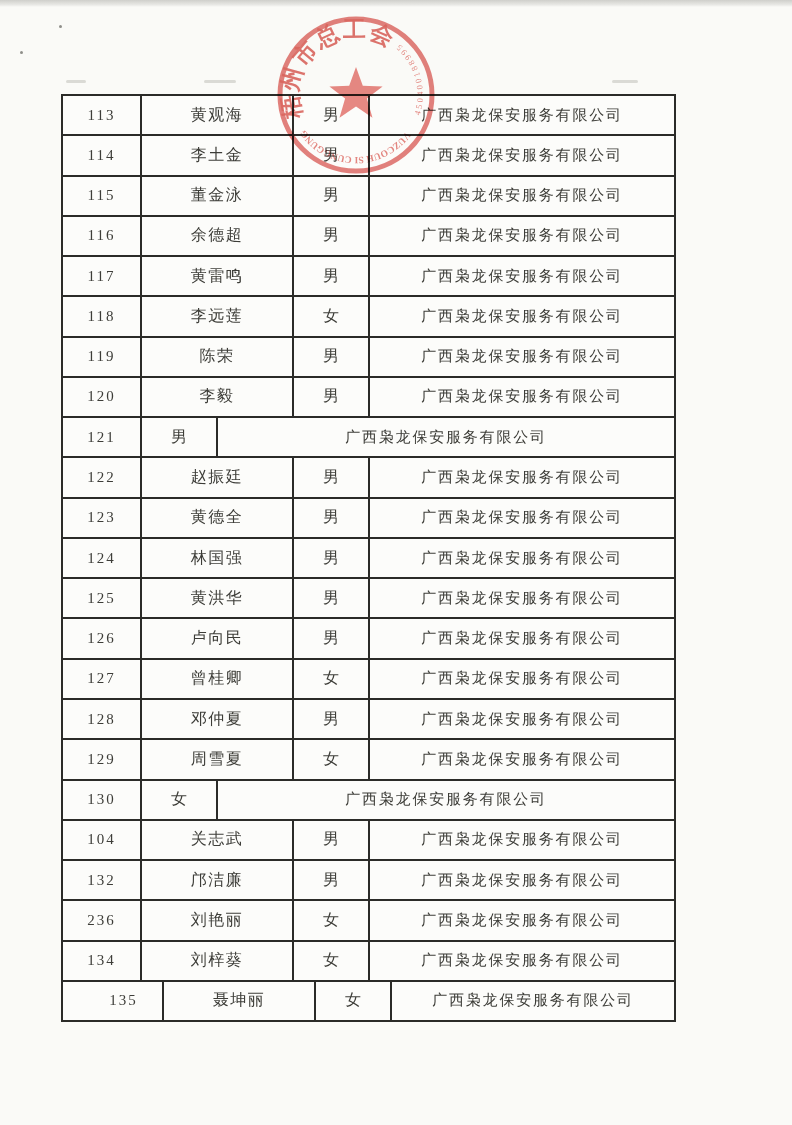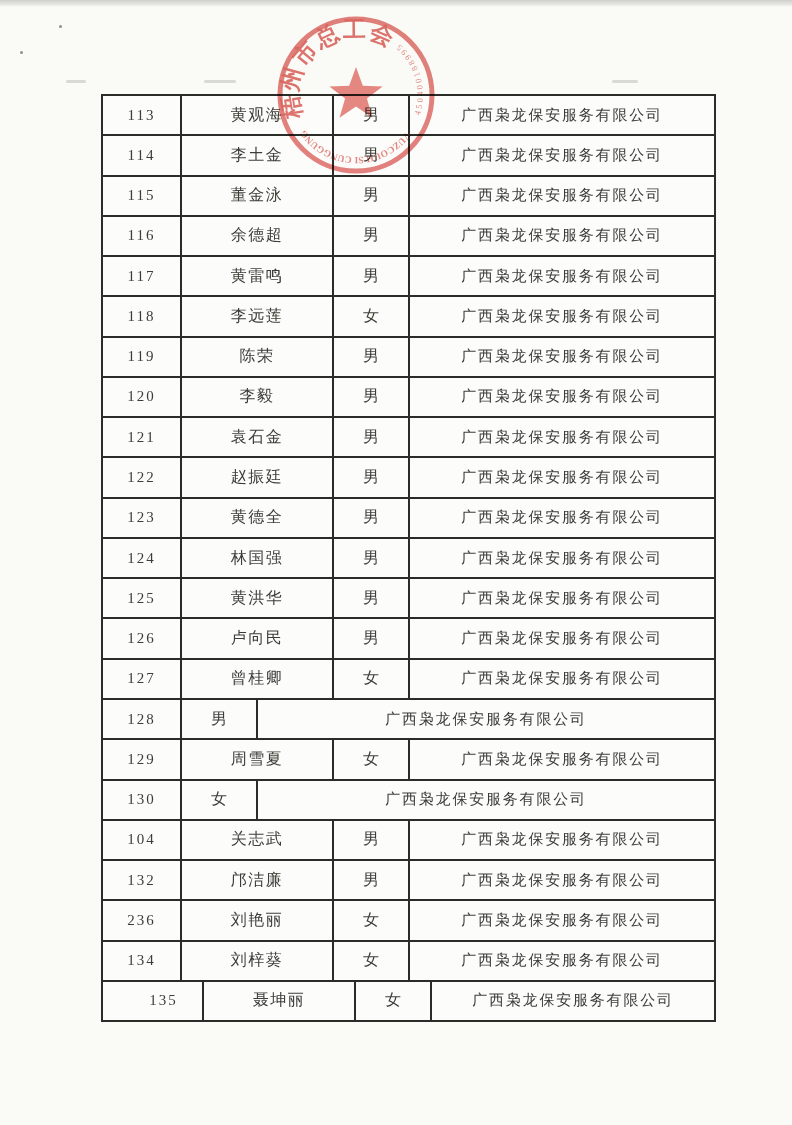--- a/index.html
+++ b/index.html
@@ -19,21 +19,20 @@
   .smudge1{left:66px;top:80px;width:20px;}
   .smudge2{left:204px;top:80px;width:32px;}
   .smudge3{left:612px;top:80px;width:26px;}
 
   .roster-table{
     position:absolute;left:61px;top:94px;width:615px;height:928px;
     border:2px solid #2b2b28;
     box-sizing:border-box;
     display:flex;flex-direction:column;
     background:#fcfcfa;
-    margin-left:40px;
   }
   .t-row{
     flex:1;display:flex;border-bottom:2px solid #2b2b28;min-height:0;
   }
   .t-row:last-child{border-bottom:none;padding-left:22px;}
   .cell{
     display:flex;align-items:center;justify-content:center;
     box-sizing:border-box;color:#3d3d38;min-width:0;
   }
   .c-no{width:79px;border-right:2px solid #2b2b28;font-size:15px;letter-spacing:2px;}
@@ -111,21 +110,20 @@
 
     <div class="t-row">
       <div class="cell c-no">120</div>
       <div class="cell c-name">李毅</div>
       <div class="cell c-gender">男</div>
       <div class="cell c-company">广西枭龙保安服务有限公司</div>
     </div>
 
     <div class="t-row">
       <div class="cell c-no">121</div>
-      <div class="cell c-name">袁石金</div>
       <div class="cell c-gender">男</div>
       <div class="cell c-company">广西枭龙保安服务有限公司</div>
     </div>
 
     <div class="t-row">
       <div class="cell c-no">122</div>
       <div class="cell c-name">赵振廷</div>
       <div class="cell c-gender">男</div>
       <div class="cell c-company">广西枭龙保安服务有限公司</div>
     </div>
@@ -160,20 +158,21 @@
 
     <div class="t-row">
       <div class="cell c-no">127</div>
       <div class="cell c-name">曾桂卿</div>
       <div class="cell c-gender">女</div>
       <div class="cell c-company">广西枭龙保安服务有限公司</div>
     </div>
 
     <div class="t-row">
       <div class="cell c-no">128</div>
+      <div class="cell c-name">邓仲夏</div>
       <div class="cell c-gender">男</div>
       <div class="cell c-company">广西枭龙保安服务有限公司</div>
     </div>
 
     <div class="t-row">
       <div class="cell c-no">129</div>
       <div class="cell c-name">周雪夏</div>
       <div class="cell c-gender">女</div>
       <div class="cell c-company">广西枭龙保安服务有限公司</div>
     </div>

